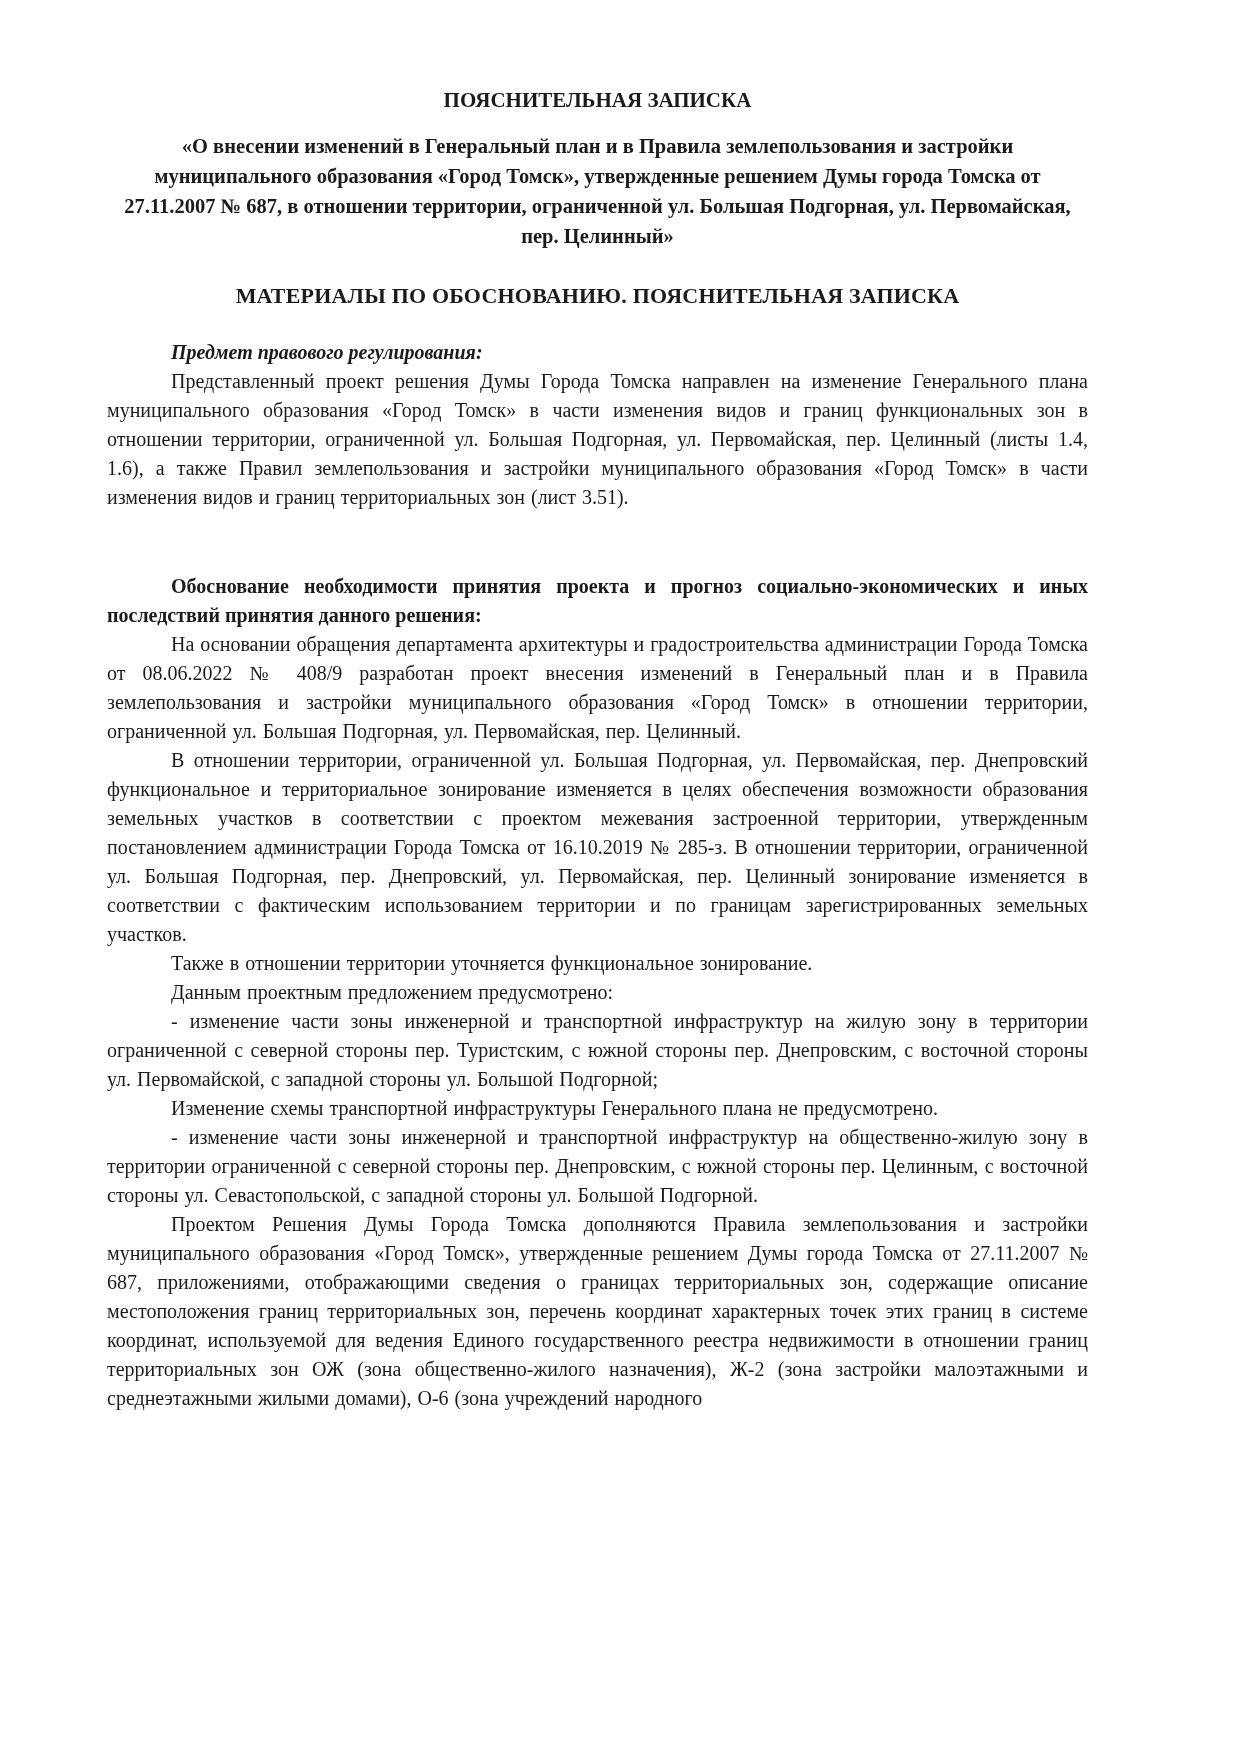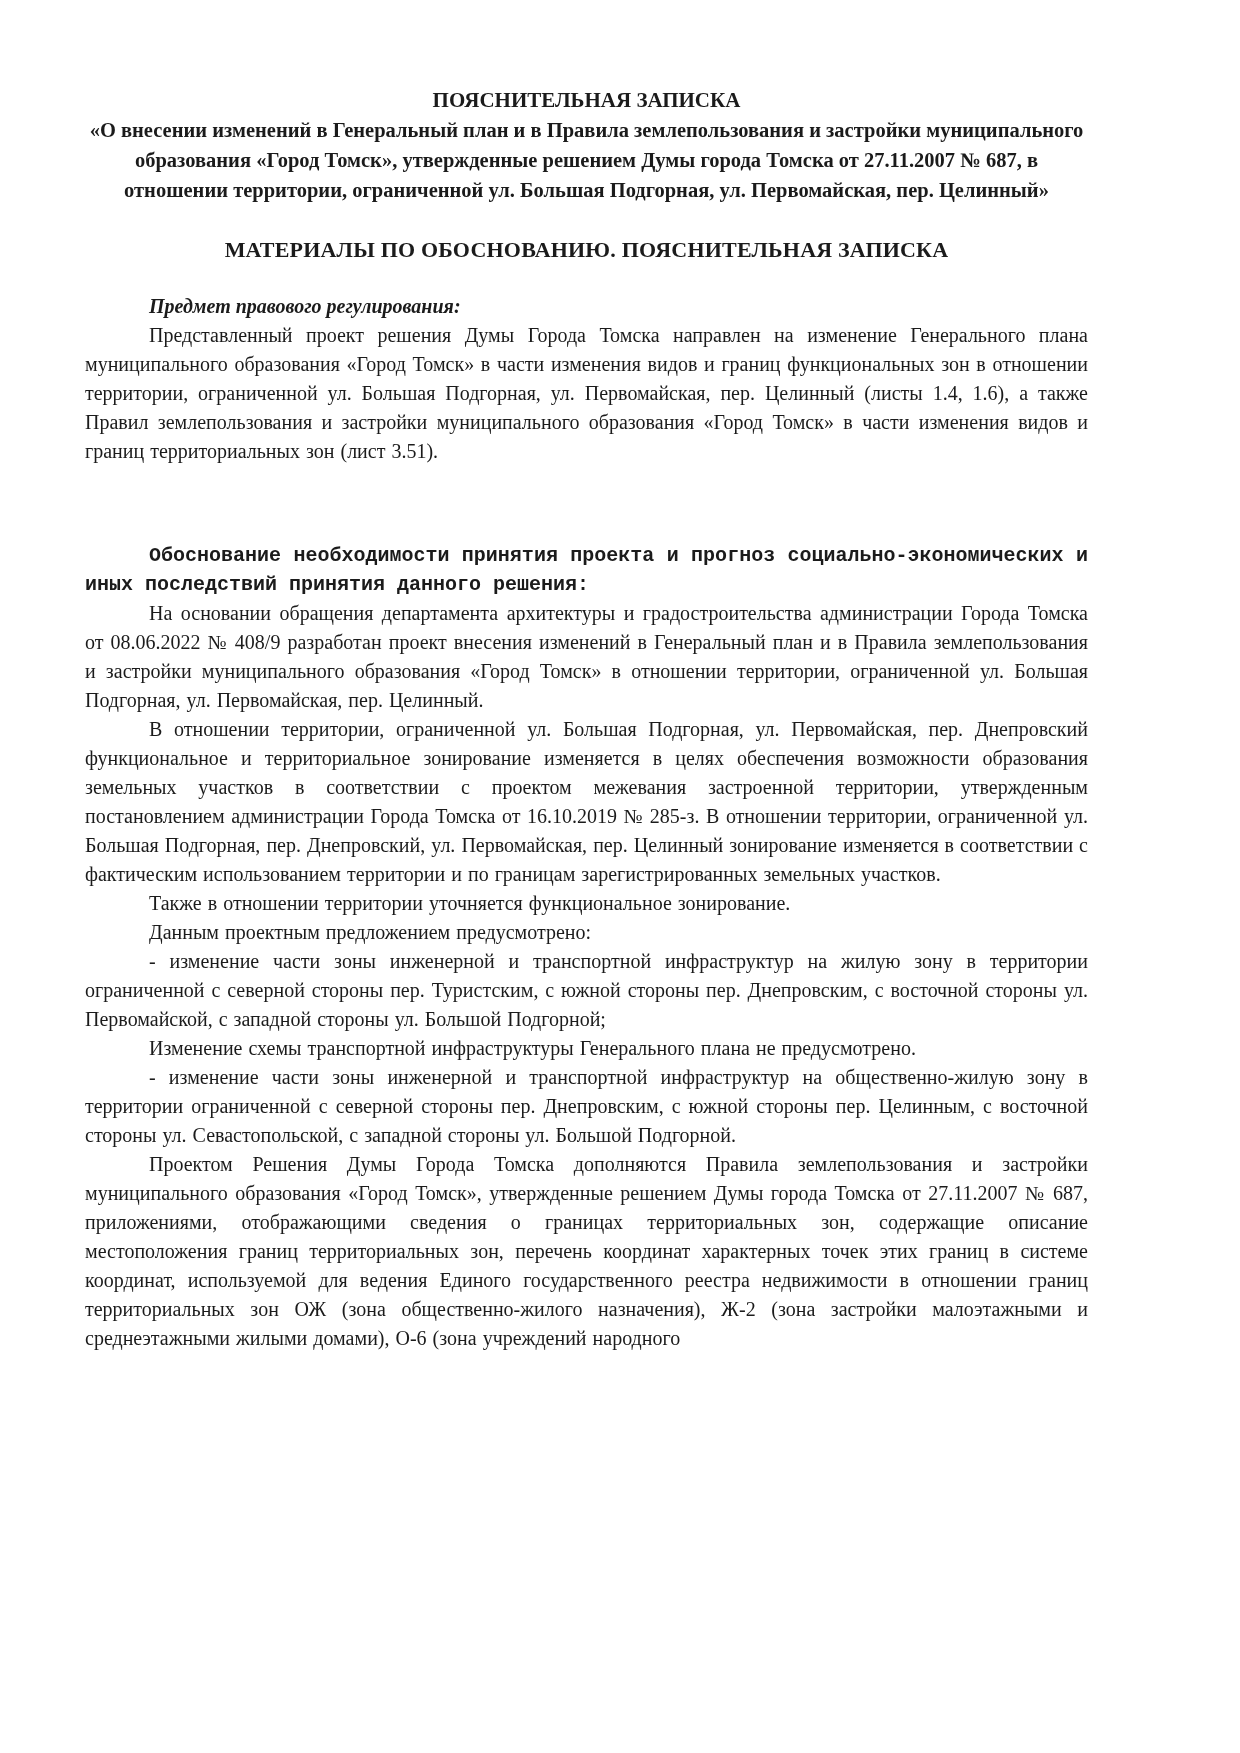--- a/index.html
+++ b/index.html
@@ -11,21 +11,21 @@
     width: 1240px;
     min-height: 1753px;
     font-family: "Liberation Serif", "DejaVu Serif", serif;
     color: #1b1b1b;
     -webkit-font-smoothing: antialiased;
   }
   .page {
     box-sizing: border-box;
     width: 1240px;
     min-height: 1753px;
-    padding: 86px 152px 40px 85px;
+    padding: 86px 152px 40px 107px;
     background: #ffffff;
   }
   .doc-title {
     text-align: center;
     font-weight: bold;
     font-size: 21px;
     line-height: 29px;
     margin: 0;
   }
   .doc-subtitle {
@@ -33,21 +33,21 @@
     font-weight: normal;
     font-size: 20px;
     line-height: 29px;
     margin: 0;
   }
   .decree-title {
     text-align: center;
     font-weight: bold;
     font-size: 20.5px;
     line-height: 30px;
-    margin: 0;
+    margin: 16px;
   }
   .section-heading {
     text-align: center;
     font-weight: bold;
     font-size: 22px;
     line-height: 29px;
     margin: 30px 0 0 0;
     letter-spacing: 0.2px;
   }
   .sub-heading {
@@ -56,22 +56,21 @@
     line-height: 29px;
     text-indent: 64px;
     text-align: justify;
     margin: 28px 0 0 0;
   }
   .sub-heading.tight {
     margin: 28px 0 0 0;
     font-style: italic;
   }
   .sub-heading.spaced {
-    margin: 75px 0 0 0;
-    font-family: Liberation Mono, monospace;
+    margin: 60px 0 0 0;
   }
   p.body-para {
     font-size: 20px;
     line-height: 29px;
     text-align: justify;
     text-indent: 64px;
     margin: 0;
     word-spacing: 1px;
   }
 </style>

